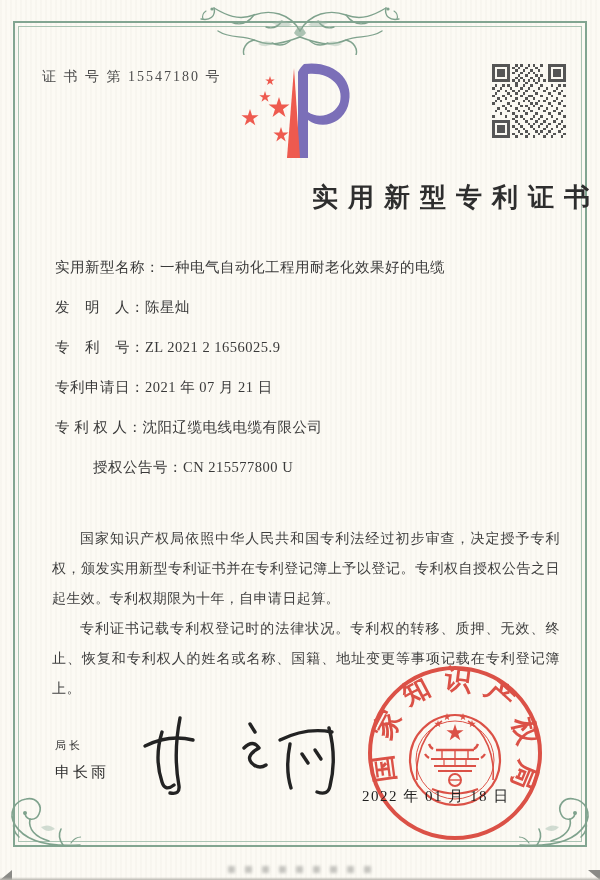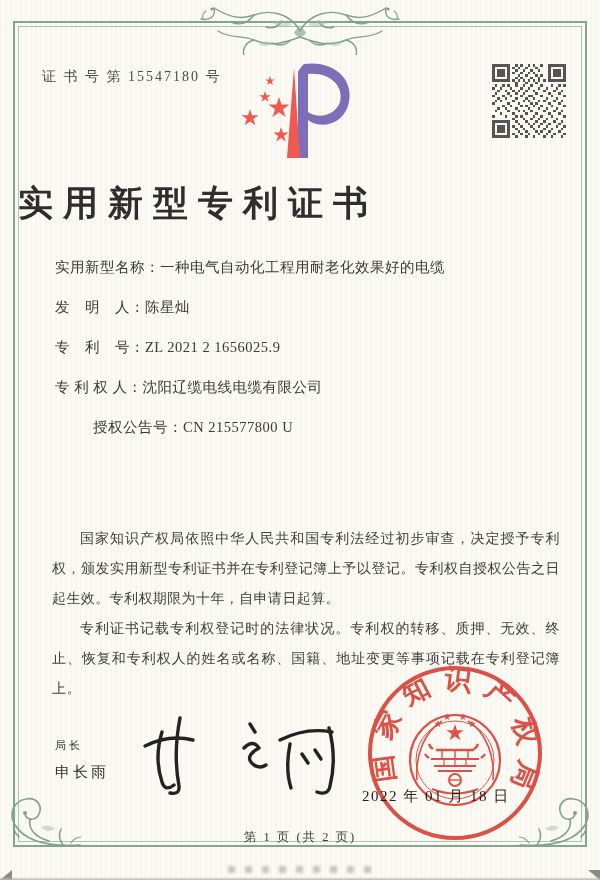--- a/index.html
+++ b/index.html
@@ -18,22 +18,22 @@
     position:absolute; left:3px; top:3px; right:3px; bottom:3px;
     border:1px solid #aac4b3;
   }
   .cert-no {
     position:absolute; left:42px; top:68px;
     font-size:14px; letter-spacing:2px; color:#4d4d4d;
   }
   .logo { position:absolute; left:234px; top:58px; width:134px; height:112px; }
   .qr { position:absolute; left:492px; top:64px; width:74px; height:74px; }
   .title {
-    position:absolute; left:8px; right:0; top:180px; text-align:left;
-    font-size:35px; font-weight:600; color:#2e2e2e; letter-spacing:10px;
+    position:absolute; left:8px; right:0; top:180px; text-align:right;
+    font-size:26px; font-weight:600; color:#2e2e2e; letter-spacing:10px;
     text-indent:10px; font-family:"Liberation Serif","DejaVu Serif",serif;
   }
   .fields { position:absolute; left:55px; top:256px; right:36px; }
   .field-row { font-size:14.5px; color:#3a3a3a; line-height:22px; margin-bottom:18px; letter-spacing:0.5px; }
   .field-row .lbl { color:#3a3a3a; }
   .field-row .val { color:#3a3a3a; }
   .grant-row { display:flex; }
   .grant-row .pair2 { margin-left:38px; }
   .paragraphs {
     position:absolute; left:52px; right:40px; top:524px;
@@ -155,20 +155,23 @@
     <div class="field-row">
       <span class="lbl">实用新型名称：</span><span class="val">一种电气自动化工程用耐老化效果好的电缆</span>
     </div>
     <div class="field-row">
       <span class="lbl">发　明　人：</span><span class="val">陈星灿</span>
     </div>
     <div class="field-row">
       <span class="lbl">专　利　号：</span><span class="val">ZL 2021 2 1656025.9</span>
     </div>
     <div class="field-row">
+      <span class="lbl">专利申请日：</span><span class="val">2021 年 07 月 21 日</span>
+    </div>
+    <div class="field-row">
       <span class="lbl">专 利 权 人：</span><span class="val">沈阳辽缆电线电缆有限公司</span>
     </div>
     <div class="field-row grant-row">
       <span class="pair2">
         <span class="lbl">授权公告号：</span><span class="val">CN 215577800 U</span>
       </span>
     </div>
   </div>
 
   <div class="paragraphs">
@@ -218,21 +221,20 @@
       <circle cx="95" cy="122" r="6" stroke-width="2"></circle>
       <path d="M89,122 h12" stroke-width="1.4"></path>
       <path d="M57,122 C 55,98 64,74 82,63" stroke-width="1.6"></path>
       <path d="M133,122 C 135,98 126,74 108,63" stroke-width="1.6"></path>
       <path d="M72,131 q 23,9 46,0" stroke-width="2.2"></path>
     </g>
   </svg>
 
   <div class="seal-date">2022 年 01 月 18 日</div>
 
-  <div class="footer">第 1 页 (共 2 页)</div>
 
   <svg class="corner-flourish bl" viewBox="0 0 76 60">
     <g stroke="#7fa28d" fill="none" stroke-width="1.6" stroke-linecap="round">
       <path d="M75,52 C 44,54 20,48 10,32 C 3,20 9,8 21,6 C 31,4 38,12 34,21 C 31,28 22,28 20,21"></path>
       <path d="M44,48 C 30,44 23,36 25,26"></path>
       <path d="M14,44 q -7,-6 -5,-15"></path>
       <path d="M58,52 q -6,-8 -2,-16"></path>
       <path d="M66,50 q 4,-6 10,-6" stroke-width="1.2"></path>
       <circle cx="20" cy="20" r="2" fill="#7fa28d" stroke="none"></circle>
       <path d="M36,34 q 8,-4 14,2 q -8,5 -14,-2 z" fill="#9db8a8" opacity="0.45" stroke="none"></path>

